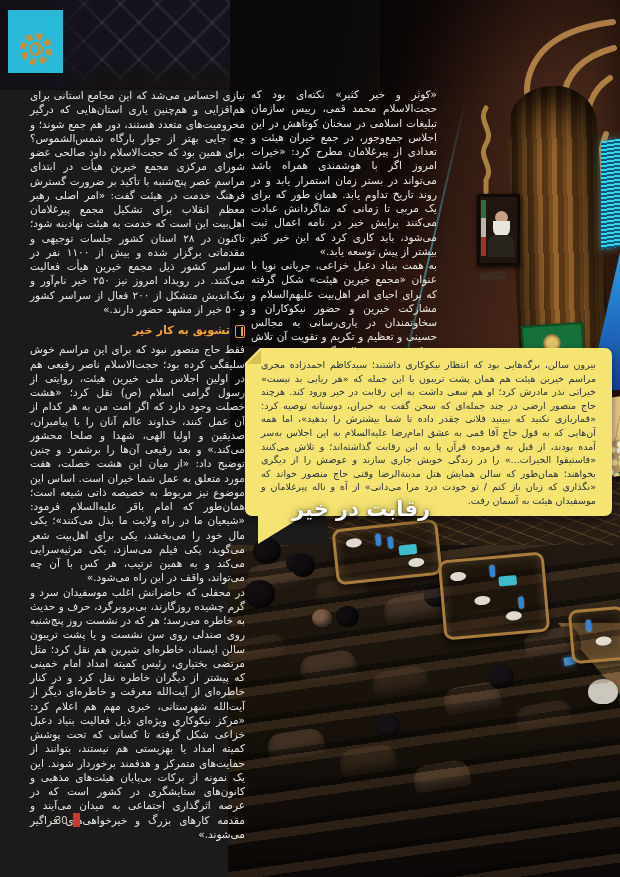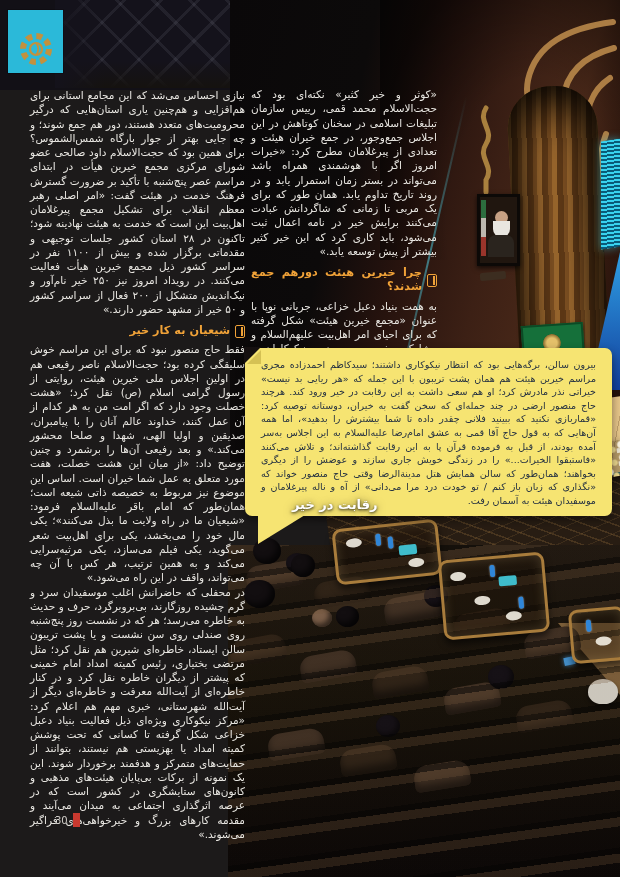--- a/index.html
+++ b/index.html
@@ -108,21 +108,21 @@
     background:#f6e472;border-radius:7px;padding:10px 16px 8px;z-index:5;
     direction:rtl;text-align:justify;color:#233041;font-size:9.55px;line-height:13.6px;
     box-shadow:0 4px 10px rgba(0,0,0,.45);}
   .callout .fold-cut{position:absolute;left:-1px;top:-1px;width:17px;height:17px;background:#151010;
     clip-path:polygon(0 0,100% 0,0 100%);}
   .callout .fold-back{position:absolute;left:2px;top:2px;width:14px;height:14px;background:#d5c154;
     clip-path:polygon(100% 0,0 100%,100% 100%);}
   .callout .tail{position:absolute;left:13px;bottom:-28px;width:0;height:0;
     border-top:29px solid #f6e472;border-right:47px solid transparent;}
   .photo-caption{position:absolute;left:292px;top:497px;z-index:6;color:#ffffff;font-weight:bold;
-    font-size:13px;direction:rtl;text-shadow:0 1px 3px rgba(0,0,0,.85), 0 0 8px rgba(0,0,0,.5);}
+    font-size:21px;direction:rtl;text-shadow:0 1px 3px rgba(0,0,0,.85), 0 0 8px rgba(0,0,0,.5);}
 
   
   .page-number{position:absolute;left:55px;top:813px;display:flex;align-items:center;gap:5px;z-index:4;}
   .page-number .num{color:#d2cfca;font-size:10px;}
   .page-number .marker{width:7px;height:14px;background:#c8392f;}
 </style>
 </head>
 <body>
 
 <div id="photo">
@@ -225,32 +225,28 @@
     <circle cx="19" cy="19" r="13" fill="none" stroke="#c2913e" stroke-width="6" stroke-dasharray="6 4.2"></circle>
     <circle cx="19" cy="19" r="6" fill="none" stroke="#c2913e" stroke-width="2.2"></circle>
     <path d="M19 13 C 22 16, 22 22, 19 25" fill="none" stroke="#c2913e" stroke-width="1.8"></path>
   </svg>
 </div>
 
 <div id="col-outer" class="col">
   <p>نیازی احساس می‌شد که این مجامع استانی برای هم‌افزایی و هم‌چنین یاری استان‌هایی که درگیر محرومیت‌های متعدد هستند، دور هم جمع شوند؛ و چه جایی بهتر از جوار بارگاه شمس‌الشموس؟ برای همین بود که حجت‌الاسلام داود صالحی عضو شورای مرکزی مجمع خیرین هیأت در ابتدای مراسم عصر پنج‌شنبه با تأکید بر ضرورت گسترش فرهنگ خدمت در هیئت گفت: «امر اصلی رهبر معظم انقلاب برای تشکیل مجمع پیرغلامان اهل‌بیت این است که خدمت به هیئت نهادینه شود؛ تاکنون در ۲۸ استان کشور جلسات توجیهی و مقدماتی برگزار شده و بیش از ۱۱۰۰ نفر در سراسر کشور ذیل مجمع خیرین هیأت فعالیت می‌کنند. در رویداد امروز نیز ۲۵۰ خیر نام‌آور و نیک‌اندیش متشکل از ۲۰۰ فعال از سراسر کشور و ۵۰ خیر از مشهد حضور دارند.»</p>
   <div class="heading">
     <span class="bullet"></span>
-    <span>شیعیان به کار خیر</span>
+    <span>تشویق به کار خیر</span>
   </div>
   <p>فقط حاج منصور نبود که برای این مراسم خوش سلیقگی کرده بود؛ حجت‌الاسلام ناصر رفیعی هم در اولین اجلاس ملی خیرین هیئت، روایتی از رسول گرامی اسلام (ص) نقل کرد؛ «هشت خصلت وجود دارد که اگر امت من به هر کدام از آن عمل کنند، خداوند عالم آنان را با پیامبران، صدیقین و اولیا الهی، شهدا و صلحا محشور می‌کند.» و بعد رفیعی آن‌ها را برشمرد و چنین توضیح داد: «از میان این هشت خصلت، هفت مورد متعلق به عمل شما خیران است. اساس این موضوع نیز مربوط به خصیصه ذاتی شیعه است؛ همان‌طور که امام باقر علیه‌السلام فرمود: «شیعیان ما در راه ولایت ما بذل می‌کنند»؛ یکی مال خود را می‌بخشد، یکی برای اهل‌بیت شعر می‌گوید، یکی فیلم می‌سازد، یکی مرثیه‌سرایی می‌کند و به همین ترتیب، هر کس با آن چه می‌تواند، واقف در این راه می‌شود.»</p>
   <p>در محفلی که حاضرانش اغلب موسفیدان سرد و گرم چشیده روزگارند، بی‌بروبرگرد، حرف و حدیث به خاطره می‌رسد؛ هر که در نشست روز پنج‌شنبه روی صندلی روی سن نشست و یا پشت تریبون سالن ایستاد، خاطره‌ای شیرین هم نقل کرد؛ مثل مرتضی بختیاری، رئیس کمیته امداد امام خمینی که پیشتر از دیگران خاطره نقل کرد و در کنار خاطره‌ای از آیت‌الله معرفت و خاطره‌ای دیگر از آیت‌الله شهرستانی، خبری مهم هم اعلام کرد: «مرکز نیکوکاری ویژه‌ای ذیل فعالیت بنیاد دعبل خزاعی شکل گرفته تا کسانی که تحت پوشش کمیته امداد یا بهزیستی هم نیستند، بتوانند از حمایت‌های متمرکز و هدفمند برخوردار شوند. این یک نمونه از برکات بی‌پایان هیئت‌های مذهبی و کانون‌های ستایشگری در کشور است که در عرصه اثرگذاری اجتماعی به میدان می‌آیند و مقدمه کارهای بزرگ و خیرخواهی‌های فراگیر می‌شوند.»</p>
 </div>
 
 <div id="col-inner" class="col">
   <p>«کوثر و خیر کثیر» نکته‌ای بود که حجت‌الاسلام محمد قمی، رییس سازمان تبلیغات اسلامی در سخنان کوتاهش در این اجلاس جمع‌وجور، در جمع خیران هیئت و تعدادی از پیرغلامان مطرح کرد: «خیرات امروز اگر با هوشمندی همراه باشد می‌تواند در بستر زمان استمرار یابد و در روند تاریخ تداوم یابد. همان طور که برای یک مربی تا زمانی که شاگردانش عبادت می‌کنند برایش خیر در نامه اعمال ثبت می‌شود، باید کاری کرد که این خیر کثیر بیشتر از پیش توسعه یابد.»</p>
-  <div class="heading">
-    <span class="bullet"></span>
-    <span>چرا خیرین هیئت دورهم جمع شدند؟</span>
-  </div>
   <p>به همت بنیاد دعبل خزاعی، جریانی نوپا با عنوان «مجمع خیرین هیئت» شکل گرفته که برای احیای امر اهل‌بیت علیهم‌السلام و مشارکت خیرین و حضور نیکوکاران و سخاوتمندان در یاری‌رسانی به مجالس حسینی و تعظیم و تکریم و تقویت آن تلاش می‌کند و در حال گسترش در تمام استان‌های کشور است.</p>
 </div>
 
 <div class="callout">
   <div class="fold-cut"></div>
   <div class="fold-back"></div>
   <span>بیرون سالن، برگه‌هایی بود که انتظار نیکوکاری داشتند؛ سیدکاظم احمدزاده مجری مراسم خیرین هیئت هم همان پشت تریبون با این جمله که «هر ریایی بد نیست» خیراتی نذر مادرش کرد؛ او هم سعی داشت به این رقابت در خیر ورود کند. هرچند حاج منصور ارضی در چند جمله‌ای که سخن گفت به خیران، دوستانه توصیه کرد: «قماربازی نکنید که ببینید فلانی چقدر داده تا شما بیشترش را بدهید»، اما همه آن‌هایی که به قول حاج آقا قمی به عشق امام‌رضا علیه‌السلام به این اجلاس به‌سر آمده بودند، از قبل به فرموده قرآن پا به این رقابت گذاشته‌اند؛ و تلاش می‌کنند «فاستبقوا الخیرات...» را در زندگی خویش جاری سازند و عوضش را از دیگری بخواهند؛ همان‌طور که سالن همایش هتل مدینةالرضا وقتی حاج منصور خواند که «نگذاری که زبان باز کنم / تو خودت درد مرا می‌دانی» از آه و ناله پیرغلامان و موسفیدان هیئت به آسمان رفت.</span>
   <div class="tail"></div>
 </div>
 

